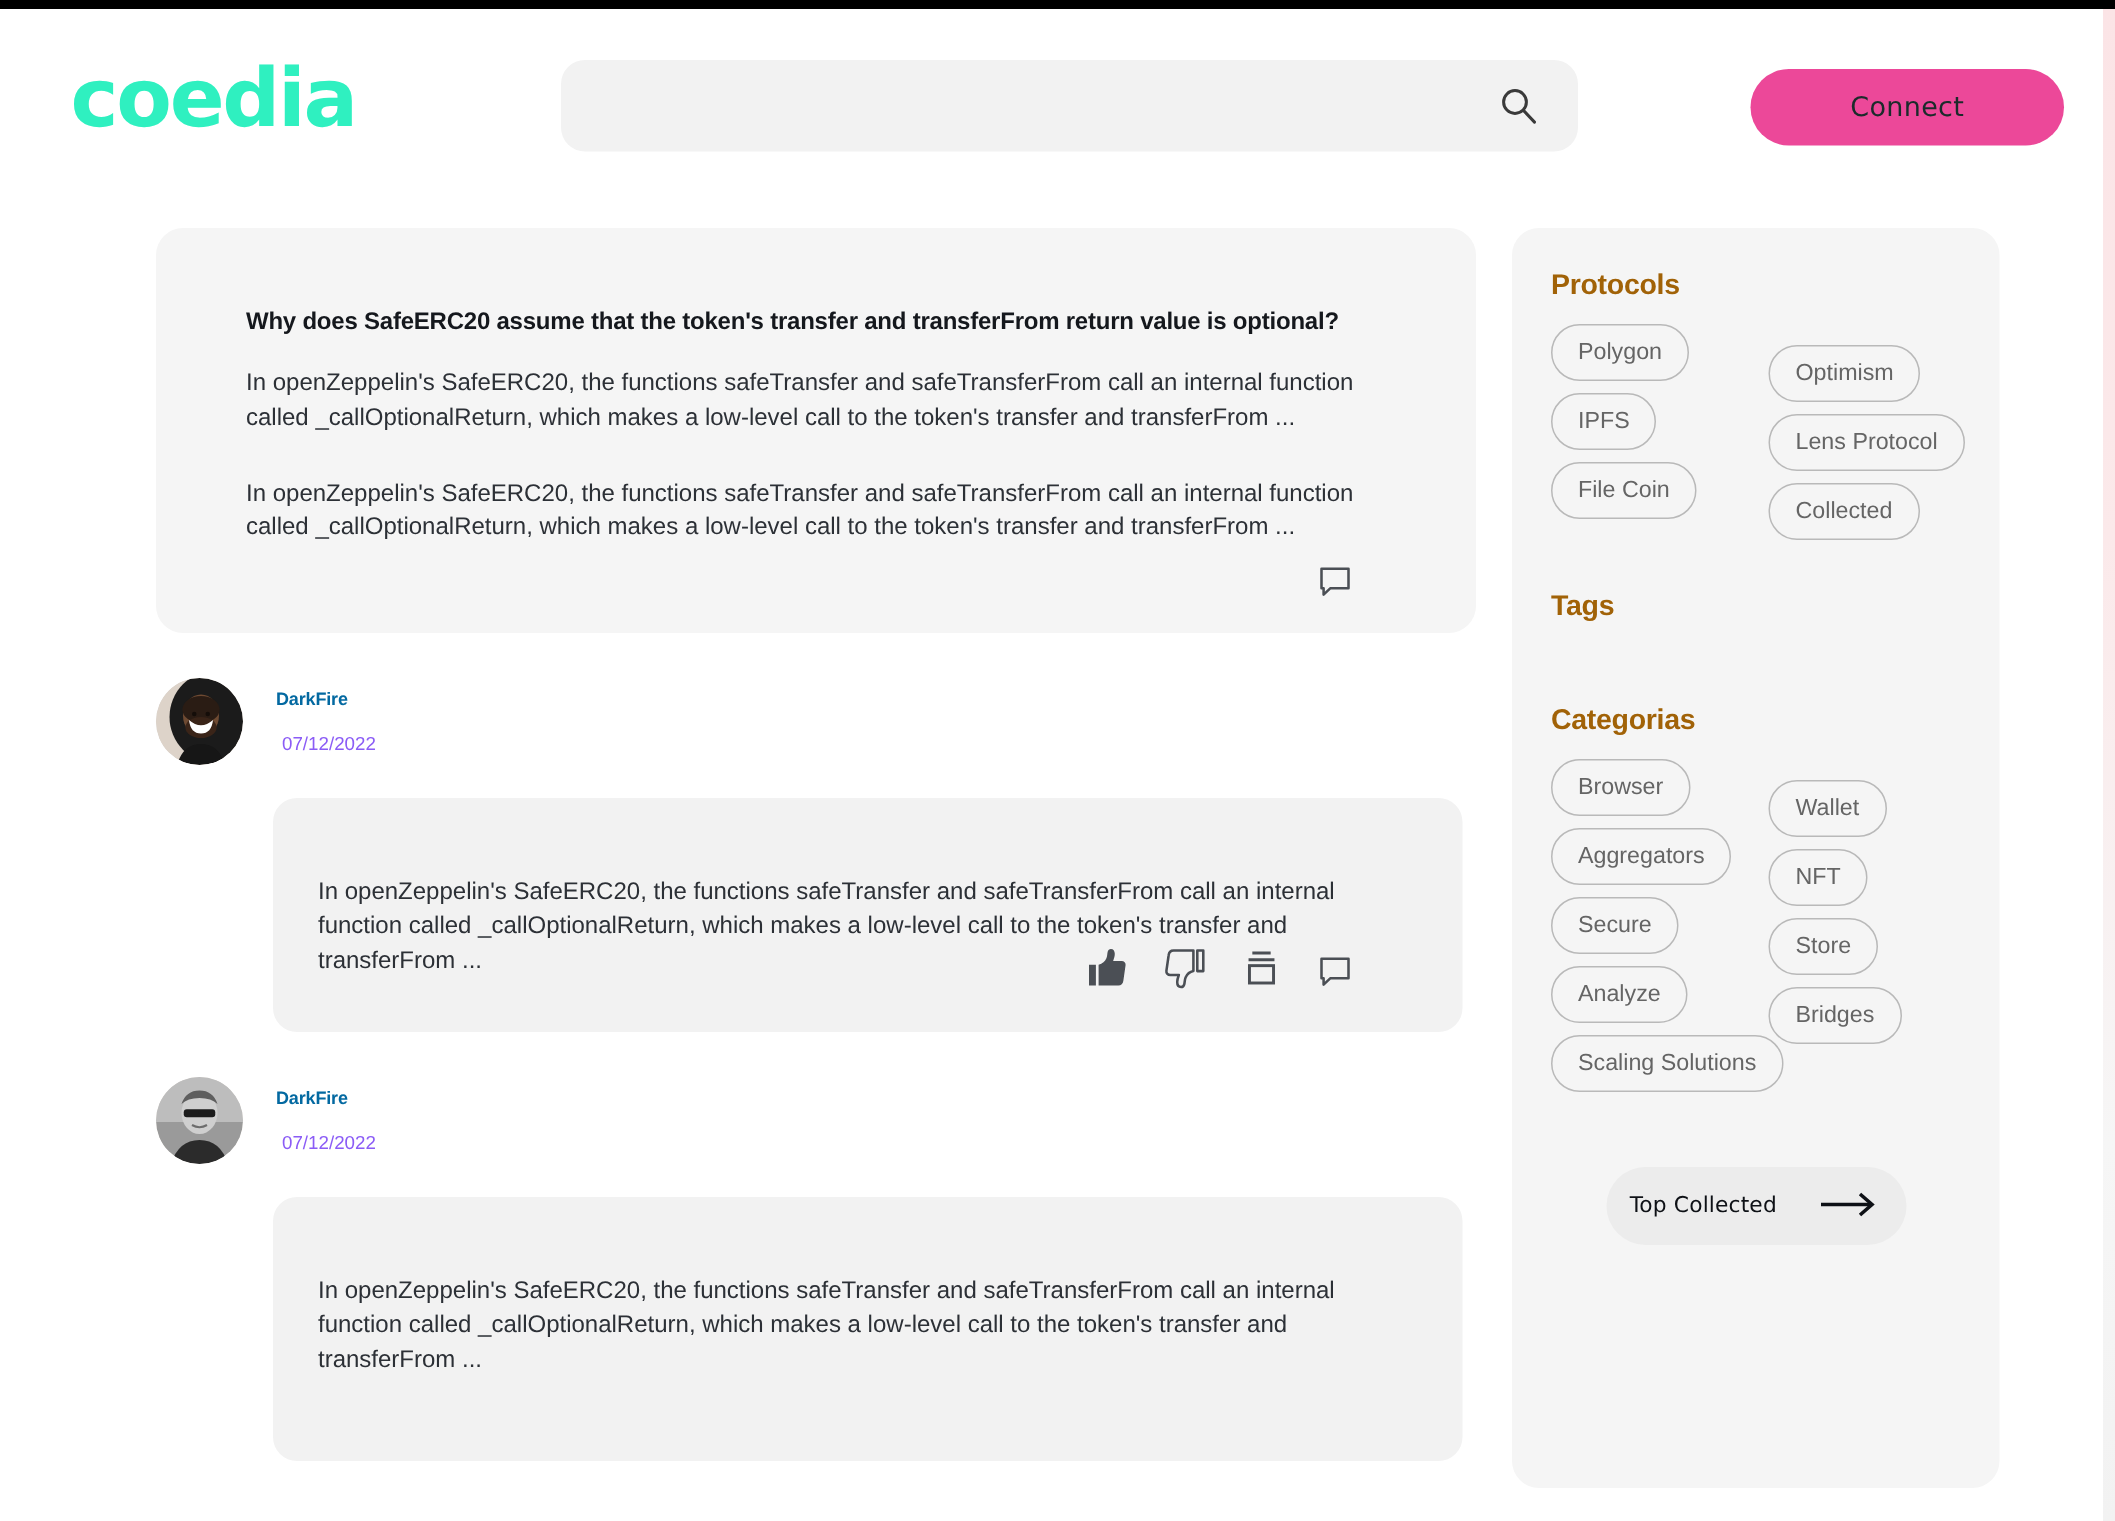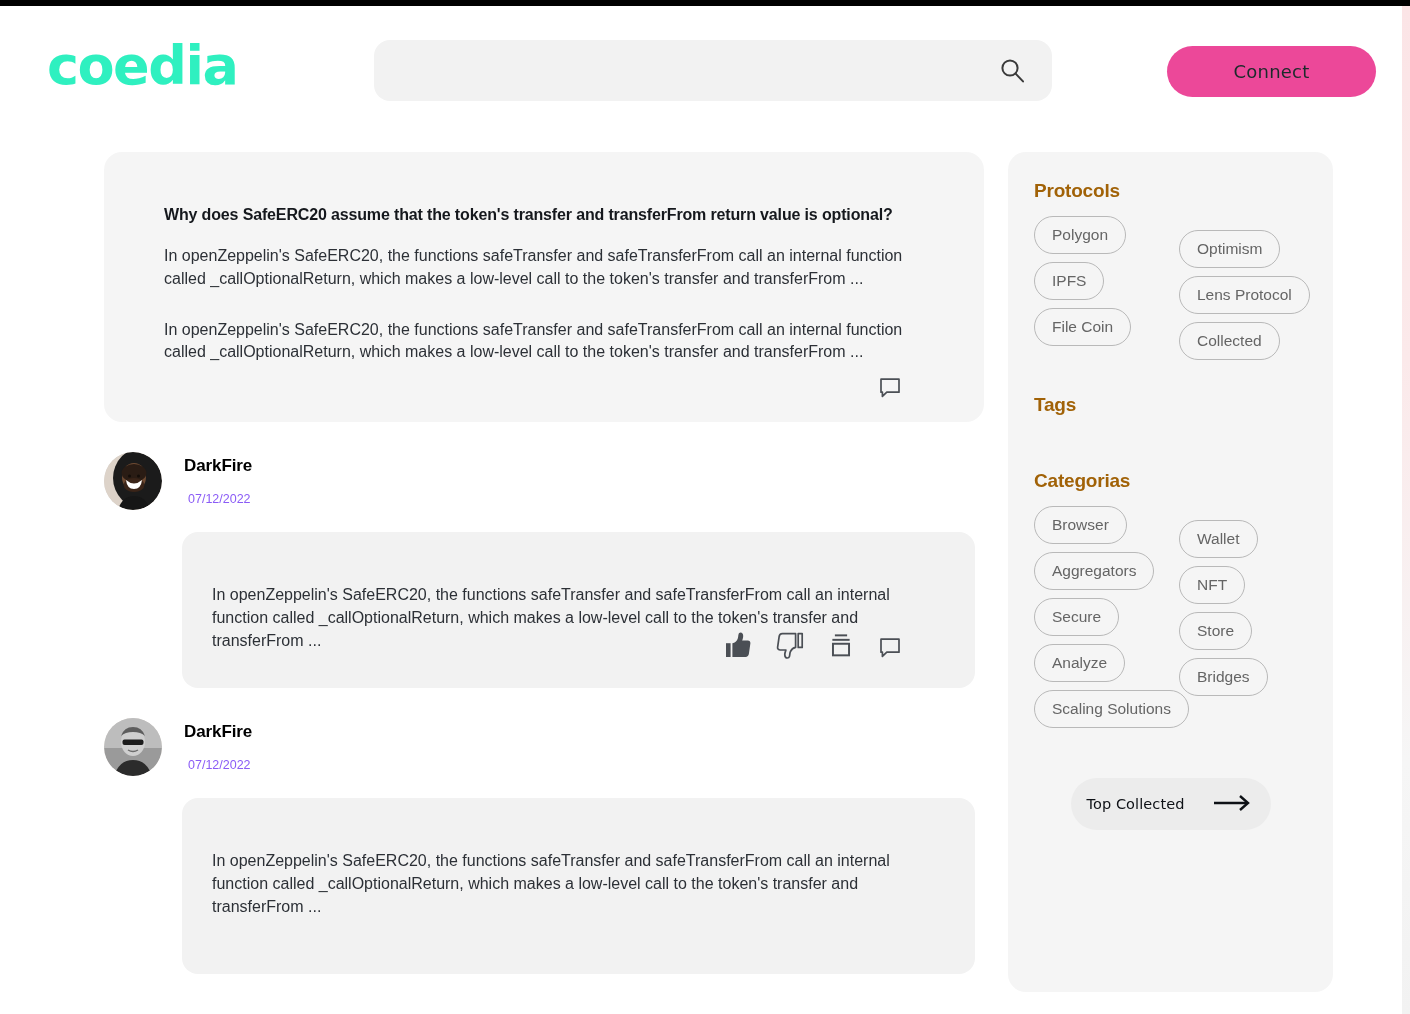--- a/index.html
+++ b/index.html
@@ -147,23 +147,23 @@
     width: 58px; height: 58px;
     border-radius: 50%;
     overflow: hidden;
     flex: none;
     background: #d8d2cc;
     position: relative;
   }
   .avatar svg { display: block; width: 58px; height: 58px; }
   .author-meta { margin-left: 22px; }
   .author-name {
-    font-size: 17px;
+    font-size: 12px;
     font-weight: 700;
-    color: #000000;
+    color: #0369a1;
     letter-spacing: -0.1px;
   }
   .author-date {
     font-size: 12.5px;
     color: #8b5cf6;
     margin-top: 16px;
     margin-left: 4px;
   }
 
   

